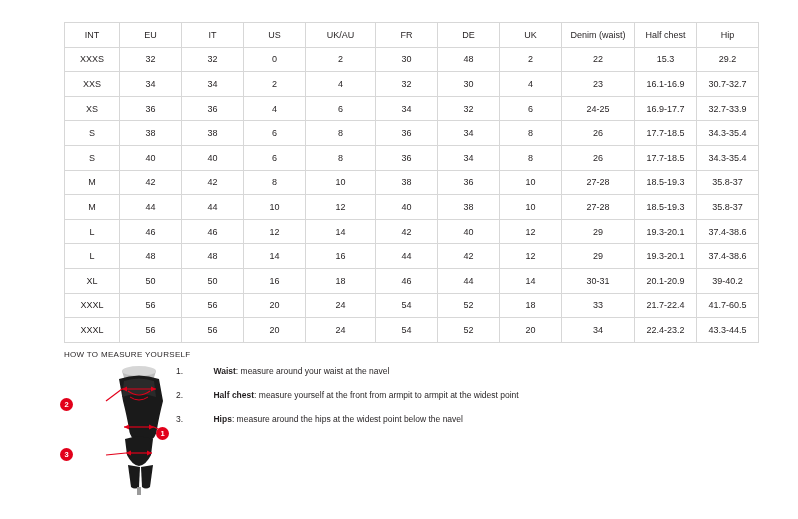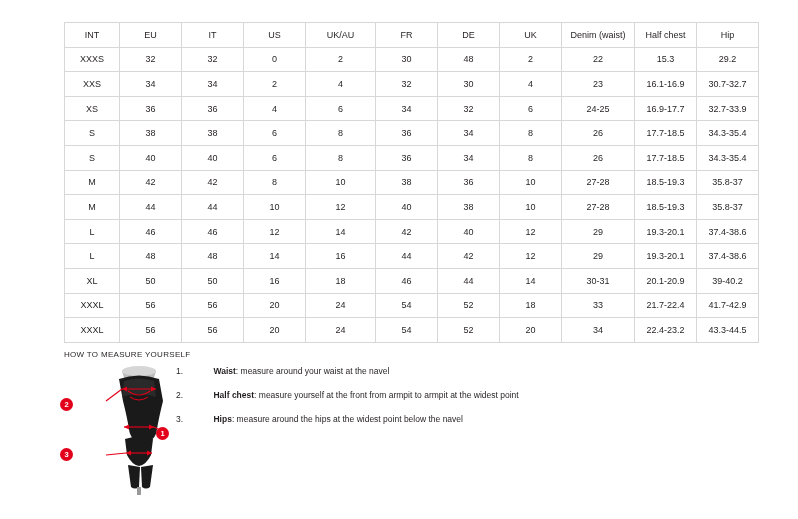--- a/index.html
+++ b/index.html
@@ -282,21 +282,21 @@
             <td>XXXL</td>
             <td>56</td>
             <td>56</td>
             <td>20</td>
             <td>24</td>
             <td>54</td>
             <td>52</td>
             <td>18</td>
             <td class="left-cell">33</td>
             <td class="left-cell">21.7-22.4</td>
-            <td class="left-cell">41.7-42.9</td>
+            <td class="left-cell">41.7-60.5</td>
           </tr>
           <tr>
             <td>XXXL</td>
             <td>56</td>
             <td>56</td>
             <td>20</td>
             <td>24</td>
             <td>54</td>
             <td>52</td>
             <td>20</td>

